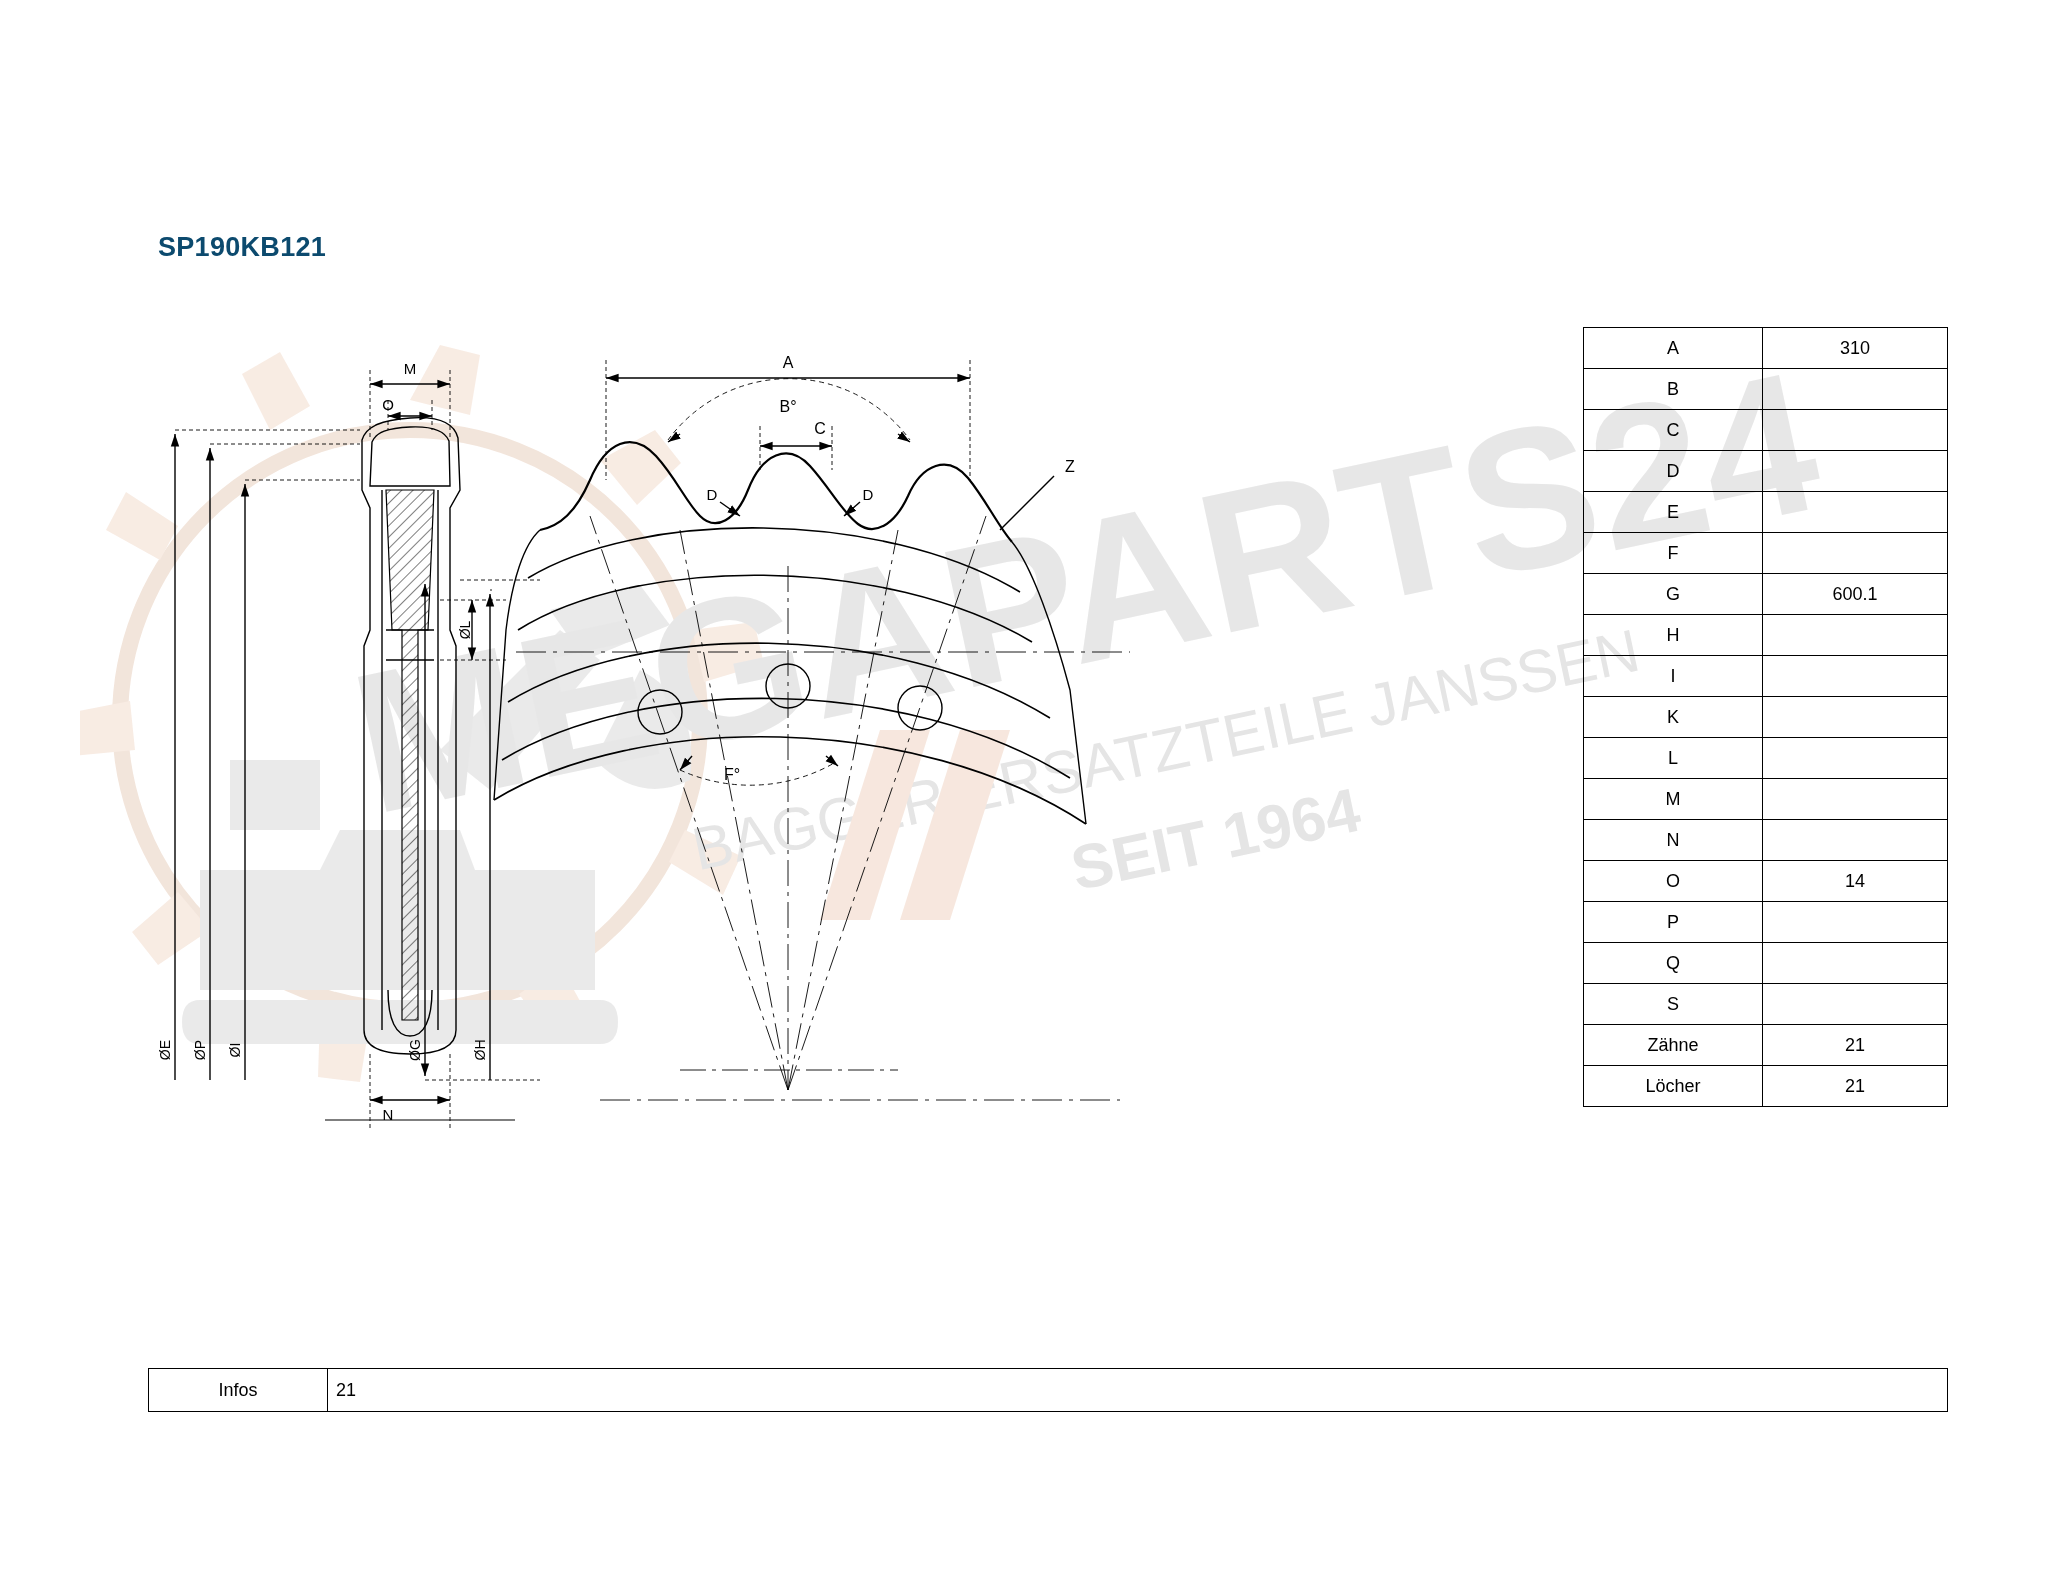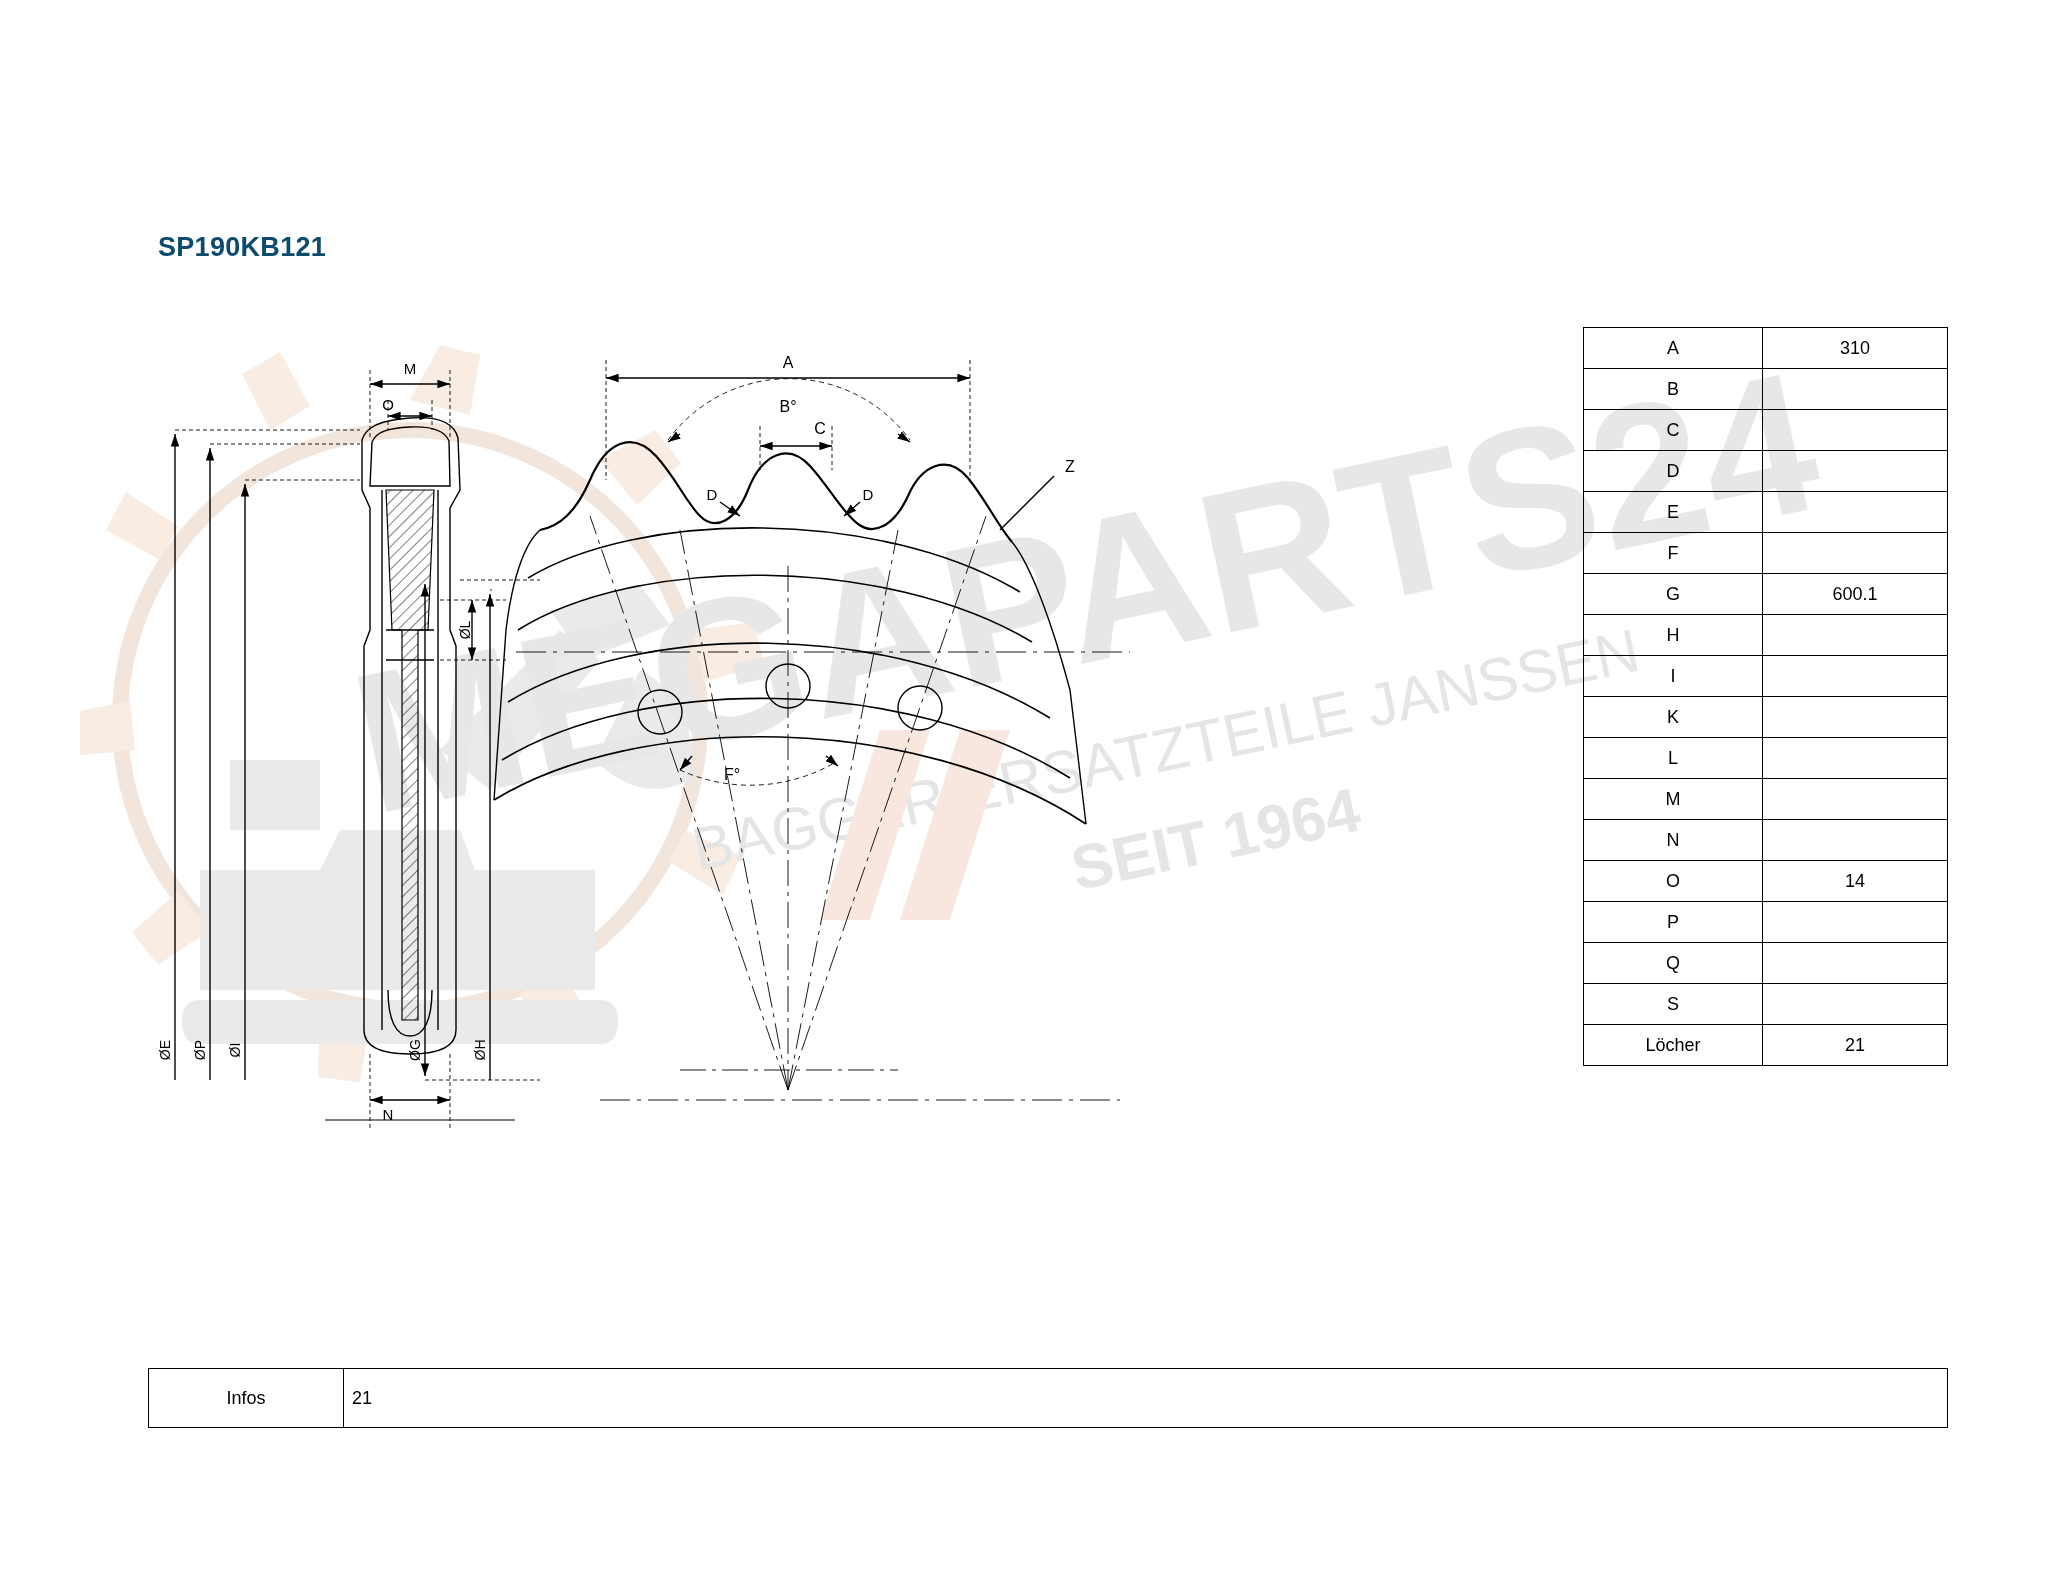--- a/index.html
+++ b/index.html
@@ -78,21 +78,21 @@
     top: 1368px;
     width: 1800px;
     border-collapse: collapse;
     table-layout: fixed;
   }
   #infos-table td {
     border: 1px solid #000000;
     height: 42px;
     font-size: 18px;
     color: #000000;
-    padding: 8px;
+    padding: 0;
     vertical-align: middle;
   }
   #infos-table td.label {
     width: 178px;
     text-align: center;
   }
   #infos-table td.value {
     text-align: left;
     padding-left: 8px;
   }
@@ -361,20 +361,24 @@
         </tr>
       <tr>
           <td class="k">Q</td>
           <td class="v"></td>
         </tr>
       <tr>
           <td class="k">S</td>
           <td class="v"></td>
         </tr>
       <tr>
+          <td class="k">Zähne</td>
+          <td class="v">21</td>
+        </tr>
+      <tr>
           <td class="k">Löcher</td>
           <td class="v">21</td>
         </tr>
     </tbody>
   </table>
 
   <table id="infos-table">
     <tbody>
       <tr>
         <td class="label">Infos</td>

